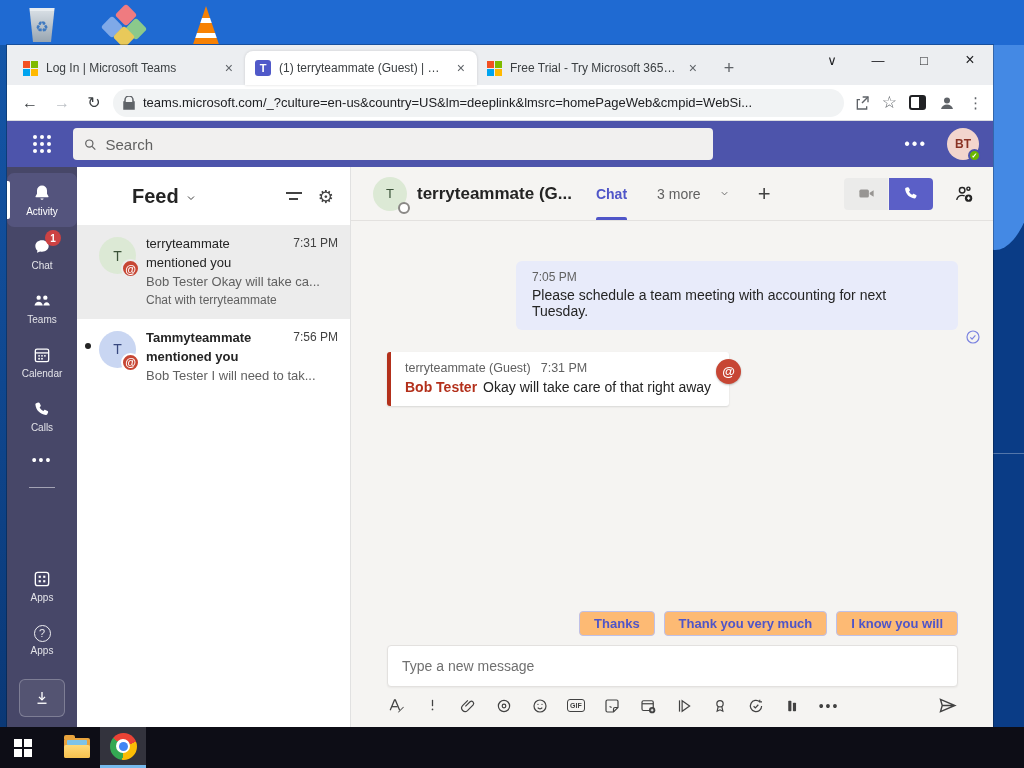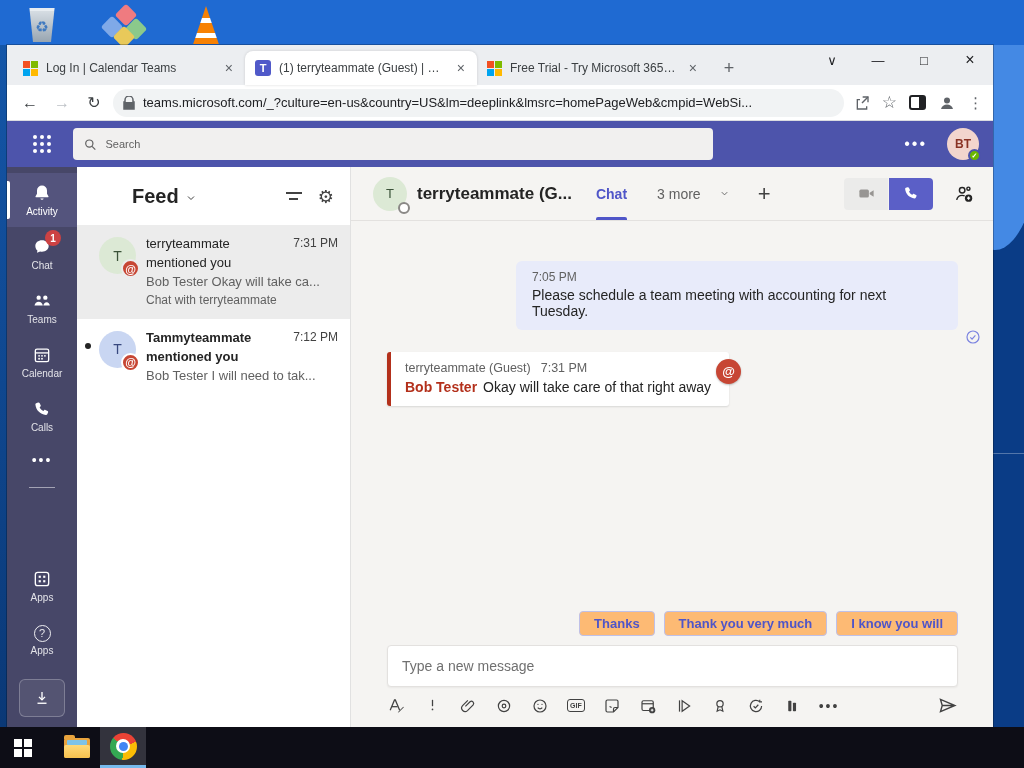--- a/index.html
+++ b/index.html
@@ -66,37 +66,37 @@
   .side-panel-icon::after { content:""; position:absolute; right:0; top:0; width:5px; height:100%; background:#202124; }
   .tb-right { display:flex; align-items:center; gap:12px; margin-left:4px; color:#5f6368; }
 
   
   .teams { flex:1; display:flex; flex-direction:column; min-height:0; }
   .t-topbar { height:46px; background:#4d54ab; display:flex; align-items:center; padding:0 14px; flex-shrink:0; }
   .waffle { display:grid; grid-template-columns:repeat(3,4px); grid-gap:3px; margin:0 22px 0 12px; }
   .waffle i { width:4px; height:4px; border-radius:50%; background:#fff; }
   .t-search { width:640px; height:32px; background:#f1f0ef; border-radius:4px; display:flex; align-items:center;
     padding:0 10px; gap:8px; }
-  .t-search input { border:0; outline:0; background:transparent; font-size:11px; color:#0c4a6e; width:100%;
+  .t-search input { border:0; outline:0; background:transparent; font-size:15px; color:#0c4a6e; width:100%;
     font-family:"Liberation Sans",sans-serif; }
   .t-search input::placeholder { color:#616161; }
   .t-top-right { margin-left:auto; display:flex; align-items:center; gap:20px; }
   .t-more { color:#fff; font-size:16px; letter-spacing:2px; }
   .bt-avatar { width:32px; height:32px; border-radius:50%; background:#f2d5cd; color:#8a3324;
     font-size:12px; font-weight:bold; display:flex; align-items:center; justify-content:center; position:relative; }
   .bt-status { position:absolute; right:-2px; bottom:-2px; width:13px; height:13px; border-radius:50%;
     background:#6bb700; border:2px solid #4d54ab; color:#fff; font-size:7px; display:flex; align-items:center; justify-content:center; }
 
   .t-body { flex:1; display:flex; min-height:0; }
 
   
   .rail { width:70px; background:#474768; display:flex; flex-direction:column; align-items:stretch;
     padding-top:6px; flex-shrink:0; }
   .rail-item { height:54px; display:flex; flex-direction:column; align-items:center; justify-content:center;
-    gap:3px; color:rgba(255,255,255,.85); position:relative; cursor:pointer; }
+    gap:3px; color:rgba(255,255,255,.85); position:relative; cursor:pointer;border-radius:7px; }
   .rail-item .rlabel { font-size:10px; }
   .rail-item.active { background:#54547d; color:#fff; }
   .rail-item.active::before { content:""; position:absolute; left:0; top:8px; bottom:8px; width:3px;
     background:#fff; border-radius:0 2px 2px 0; }
   .rail-badge { position:absolute; top:3px; right:16px; min-width:16px; height:16px; border-radius:8px;
     background:#cc4243; color:#fff; font-size:10px; font-weight:bold; display:flex; align-items:center; justify-content:center; }
   .rail-dots { height:34px; display:flex; align-items:center; justify-content:center; color:#fff;
     font-size:14px; letter-spacing:2px; }
   .rail-divider { width:26px; height:1px; background:rgba(255,255,255,.5); margin:10px auto 0; }
   .rail-bottom { margin-top:auto; display:flex; flex-direction:column; }
@@ -236,21 +236,21 @@
   <div class="browser">
 
     <div class="tabstrip">
       <div class="tab inactive">
         <span class="ms-logo">
           <i style="background:#f25022"></i>
             <i style="background:#7fba00"></i>
             <i style="background:#00a4ef"></i>
             <i style="background:#ffb900"></i>
         </span>
-        <span class="tab-title">Log In | Calendar Teams</span>
+        <span class="tab-title">Log In | Microsoft Teams</span>
         <span class="tab-close">×</span>
       </div>
       <div class="tab active">
         <span class="teams-favicon">T</span>
         <span class="tab-title">(1) terryteammate (Guest) | Micro</span>
         <span class="tab-close">×</span>
       </div>
       <div class="tab inactive">
         <span class="ms-logo">
           <i style="background:#f25022"></i>
@@ -428,21 +428,21 @@
 
           <div class="feed-item">
             <span class="unread-dot"></span>
             <div class="fi-avatar av-blue">
               <span>T</span>
               <span class="at-badge">@</span>
             </div>
             <div class="fi-text">
               <div class="fi-row1">
                 <span class="bold">Tammyteammate</span>
-                <span class="fi-time">7:12 PM</span>
+                <span class="fi-time">7:56 PM</span>
               </div>
               <div class="bold">mentioned you</div>
               <div class="fi-preview">Bob Tester I will need to tak...</div>
             </div>
           </div>
         </div>
 
         <div class="chat">
 
           <div class="chat-header">

